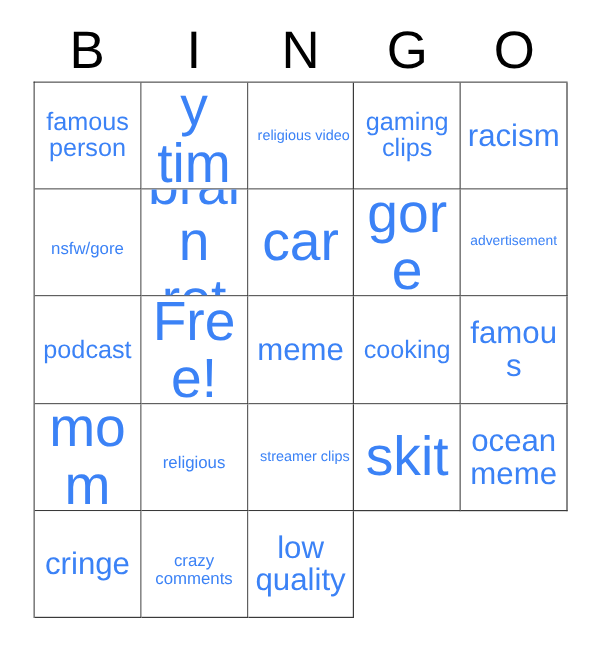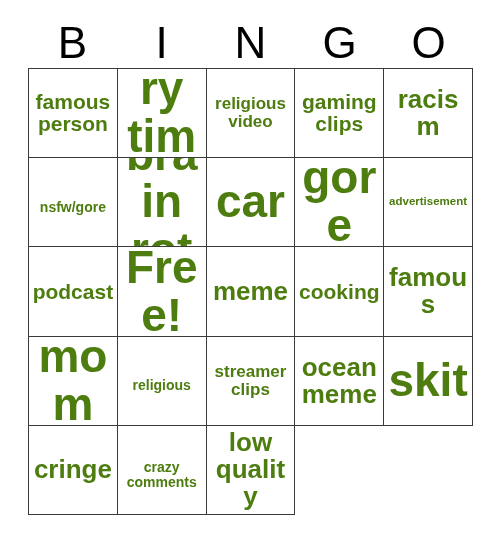--- a/index.html
+++ b/index.html
@@ -66,34 +66,34 @@
     display: flex;
     align-items: center;
     justify-content: center;
     text-align: center;
     padding: 2px 3px;
     overflow: hidden;
     background: #ffffff;
   }
 
   .cell-text {
-    color: #4d7c0f;
+    color: #3b82f6;
     font-family: "Liberation Sans", sans-serif;
-    font-weight: 700;
+    font-weight: 400;
     line-height: 1.04;
     display: block;
     width: 100%;
     word-wrap: break-word;
   }
 
   
   .fs-xxl { font-size: 46px; }
   .fs-l   { font-size: 26px; }
   .fs-m   { font-size: 21px; }
-  .fs-s   { font-size: 17px; }
+  .fs-s   { font-size: 12px; text-align: right; }
   .fs-xs  { font-size: 14px; margin-top: 10px; }
   .fs-xxs { font-size: 11.5px; text-align: center; }
 </style>
 </head>
 <body>
 
 <div class="card">
 
   <div class="header-row">
     <div class="header-cell">B</div>
@@ -156,25 +156,25 @@
     <div class="cell">
         <span class="cell-text fs-xxl">mom</span>
       </div>
     <div class="cell">
         <span class="cell-text fs-xs">religious</span>
       </div>
     <div class="cell">
         <span class="cell-text fs-s">streamer clips</span>
       </div>
     <div class="cell">
-        <span class="cell-text fs-l">ocean meme</span>
+        <span class="cell-text fs-xxl">skit</span>
       </div>
 
     <div class="cell">
-        <span class="cell-text fs-xxl">skit</span>
+        <span class="cell-text fs-l">ocean meme</span>
       </div>
     <div class="cell">
         <span class="cell-text fs-l">cringe</span>
       </div>
     <div class="cell">
         <span class="cell-text fs-xs">crazy comments</span>
       </div>
     <div class="cell">
         <span class="cell-text fs-l">low quality</span>
       </div>

